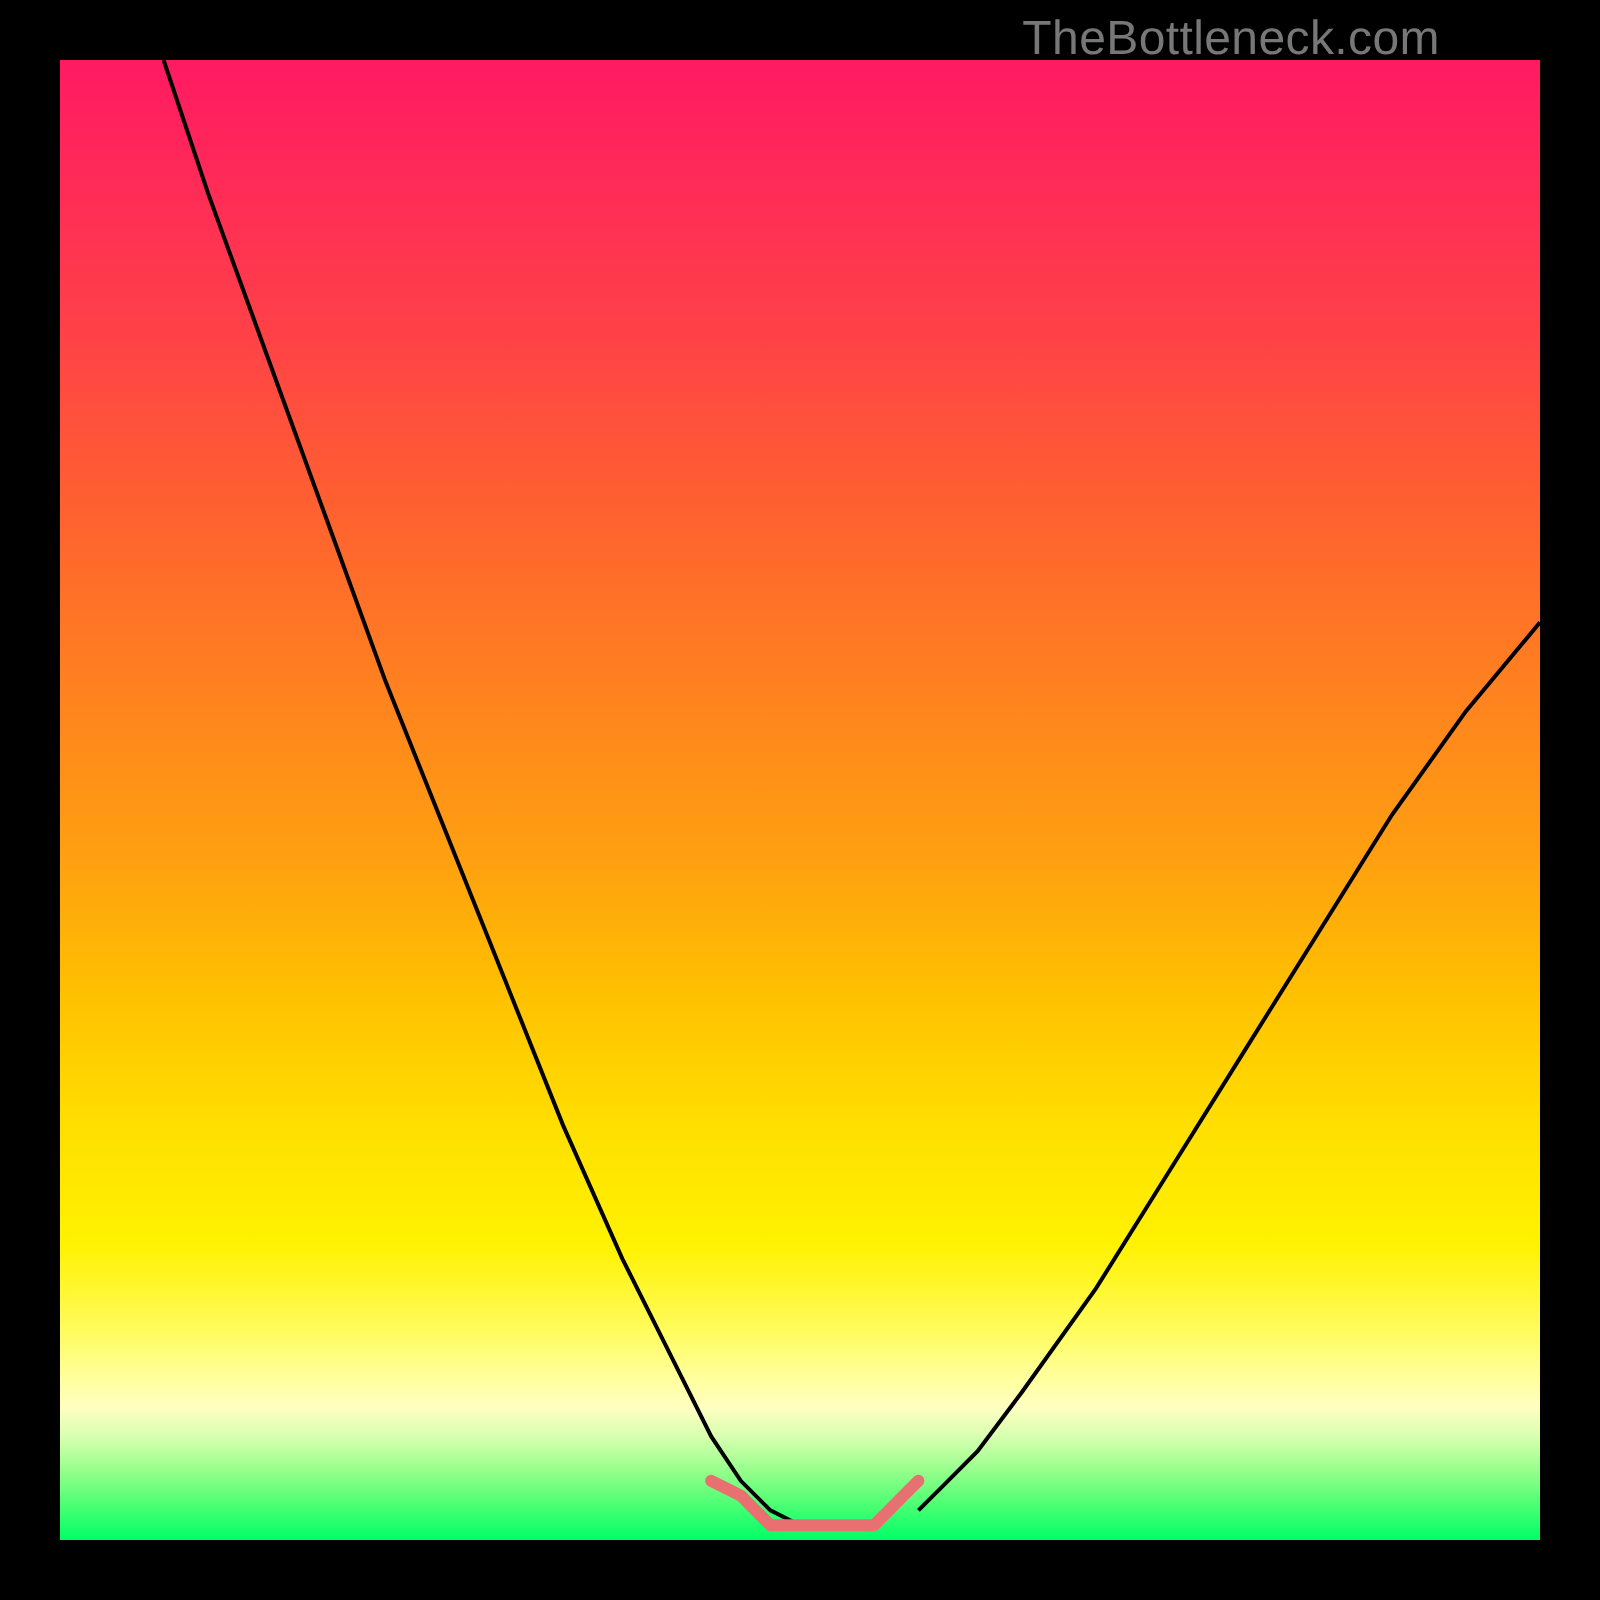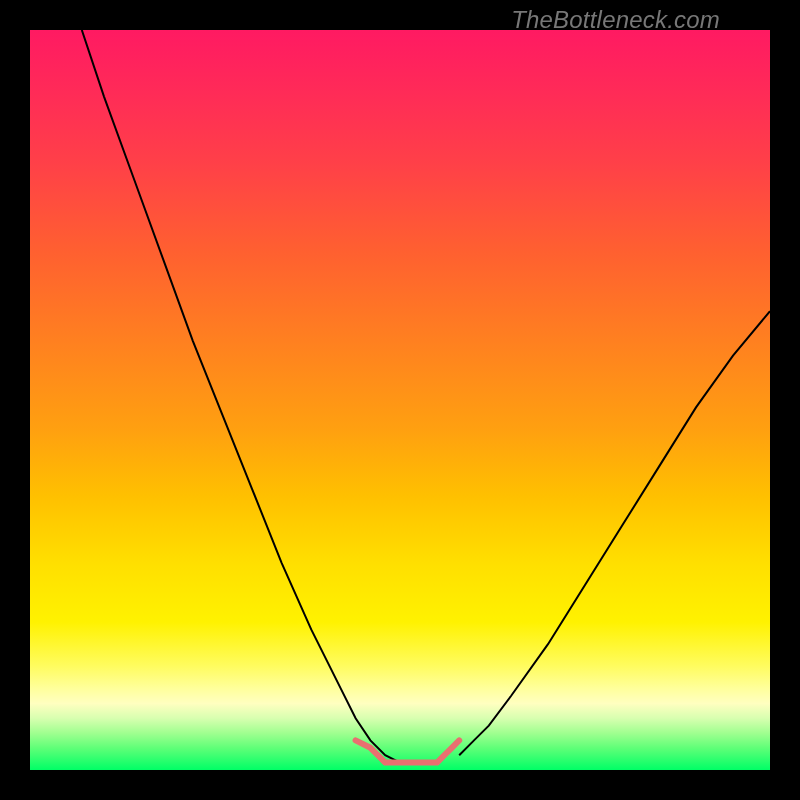--- a/index.html
+++ b/index.html
@@ -9,21 +9,20 @@
     height: 800px;
     overflow: hidden;
     background: #000;
     font-family: Arial, Helvetica, sans-serif;
   }
   .frame {
     position: relative;
     width: 732px;
     height: 800px;
     background: #000;
-    font-style: italic;
   }
   .plot-area {
     position: absolute;
     left: 30px;
     top: 30px;
     width: 740px;
     height: 740px;
     
     background: linear-gradient(
       to bottom,

